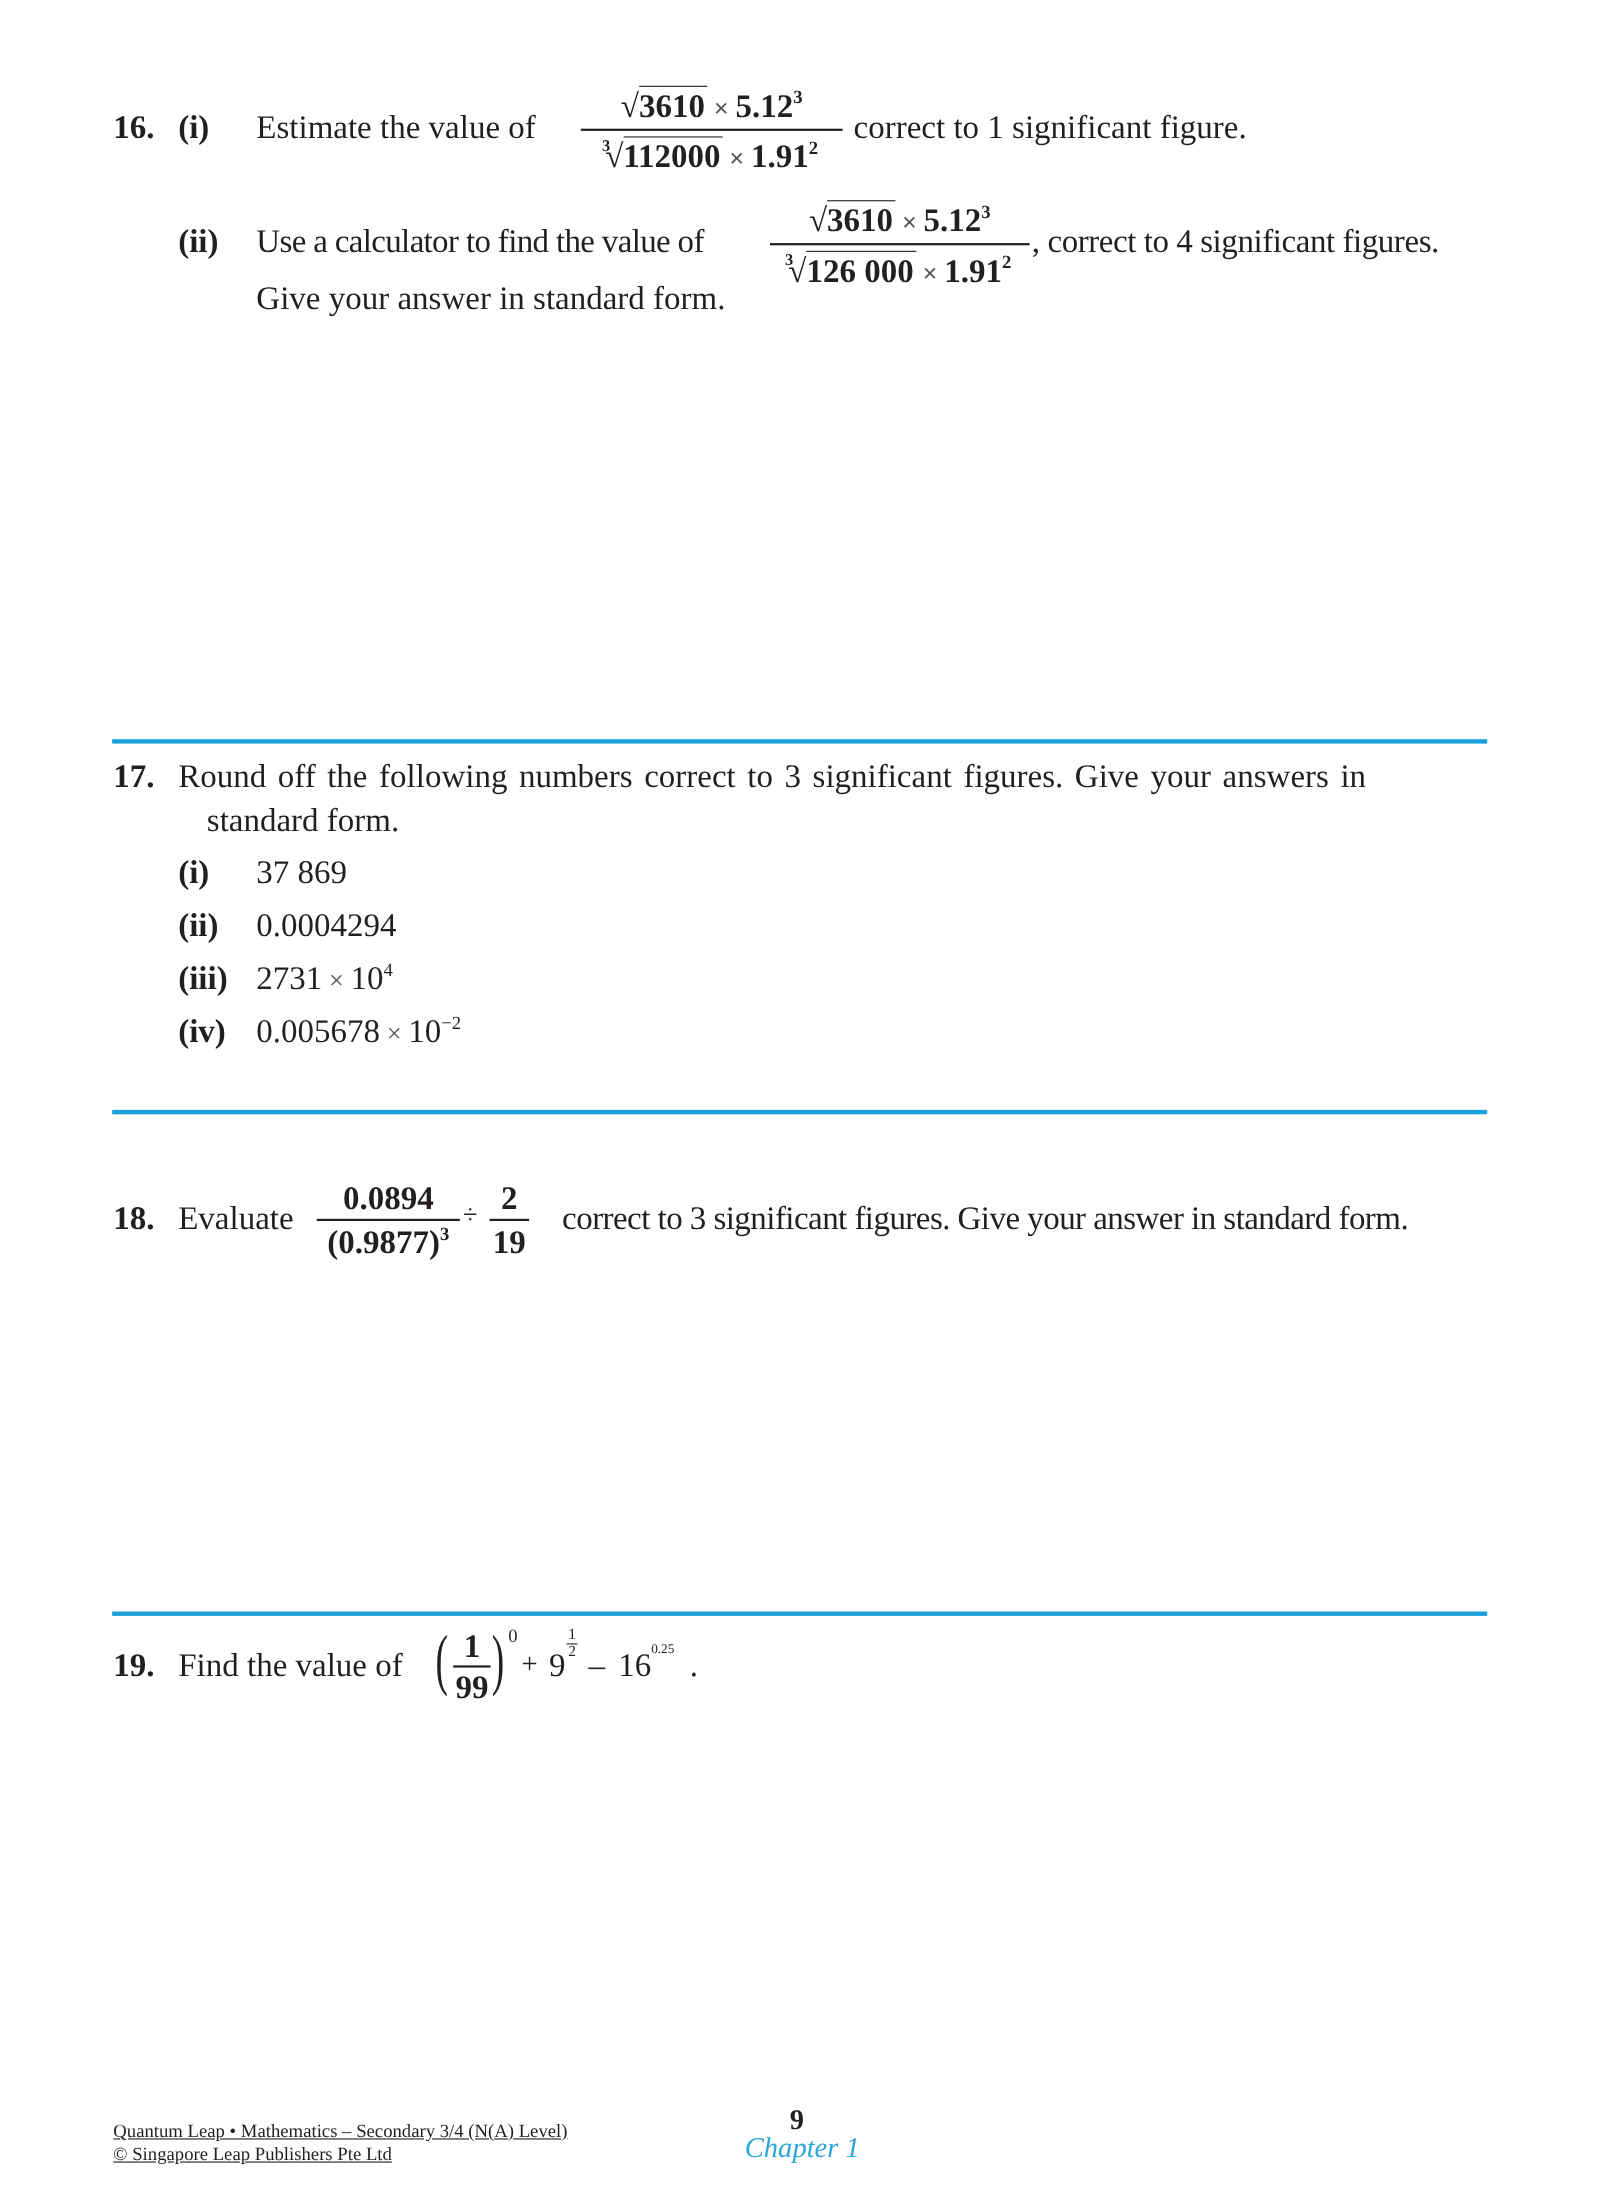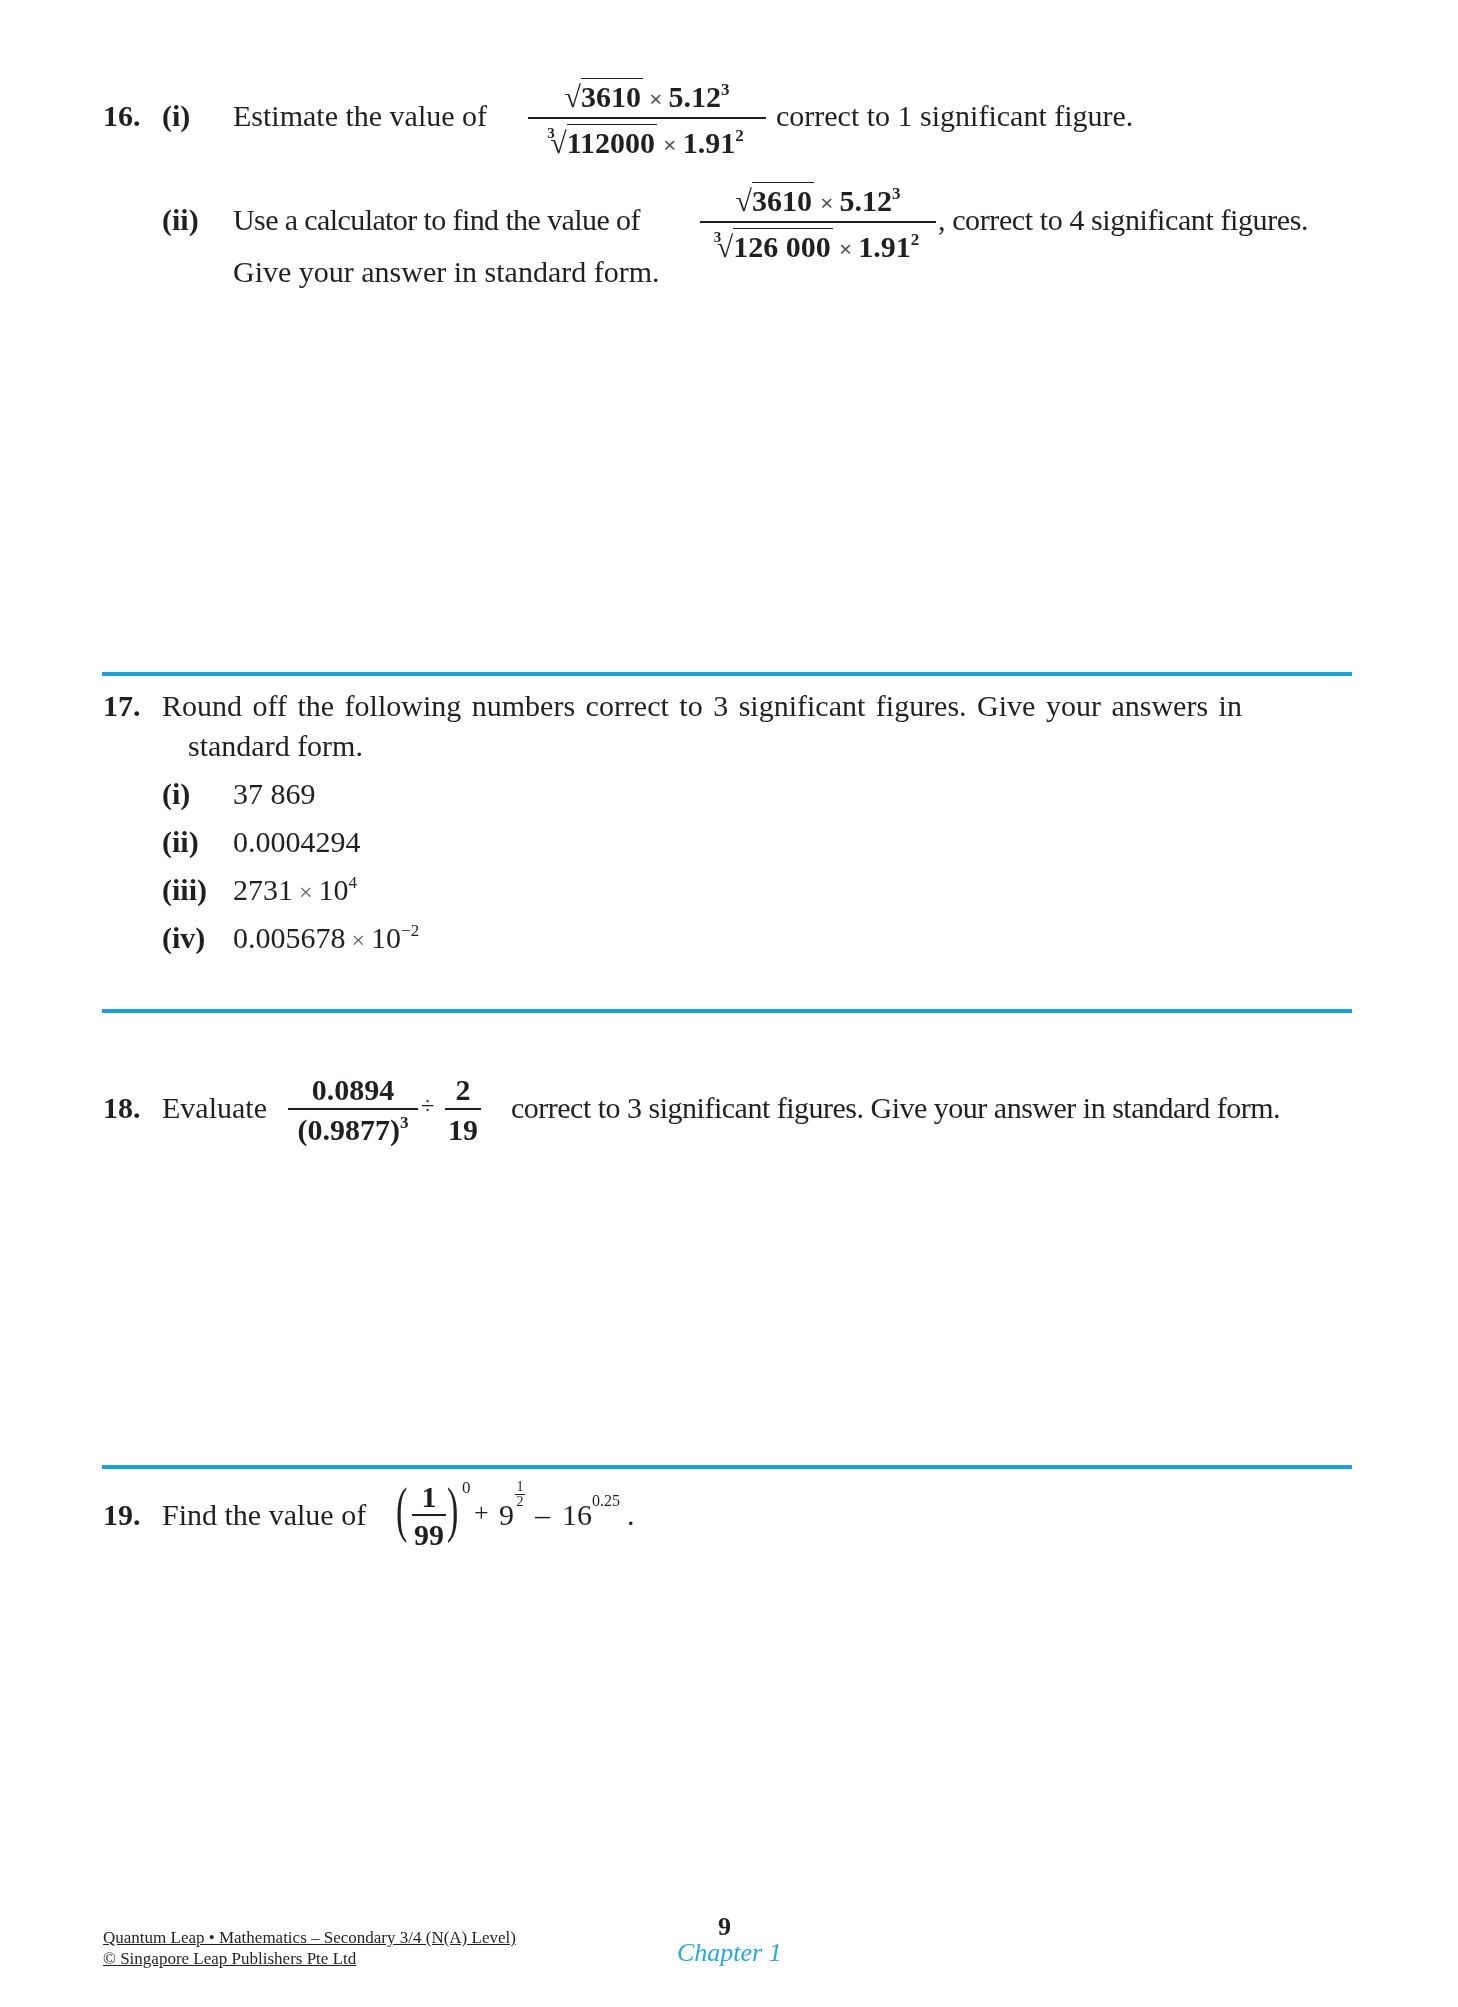--- a/index.html
+++ b/index.html
@@ -116,21 +116,21 @@
   <span class="abs" style="left:462px;top:1478px;font-size:17px;">0</span>
   <span class="abs txt" style="left:474px;top:1500px;font-size:26px;">+</span>
   <span class="abs txt" style="left:499px;top:1500px;">9</span>
   <div class="abs" style="left:515px;top:1480px;width:10px;text-align:center;font-size:14px;line-height:14px;">
     <div>1</div>
     <div style="height:1px;background:#231f20;"></div>
     <div>2</div>
   </div>
   <span class="abs txt" style="left:535px;top:1500px;">–</span>
   <span class="abs txt" style="left:562px;top:1500px;">16</span>
-  <span class="abs" style="left:592px;top:1492px;font-size:16px;">0.25</span>
+  <span class="abs" style="left:592px;top:1492px;font-size:12px;">0.25</span>
   <span class="abs txt" style="left:627px;top:1500px;">.</span>
 </div>
 
 <div>
   <div class="abs footer-l" style="left:103px;top:1927px;">Quantum Leap • Mathematics – Secondary 3/4 (N(A) Level)</div>
   <div class="abs footer-l" style="left:103px;top:1948px;">© Singapore Leap Publishers Pte Ltd</div>
   <div class="abs pagenum" style="left:718px;top:1912px;">9</div>
   <div class="abs chapter" style="left:677px;top:1938px;">Chapter 1</div>
 </div>
 

